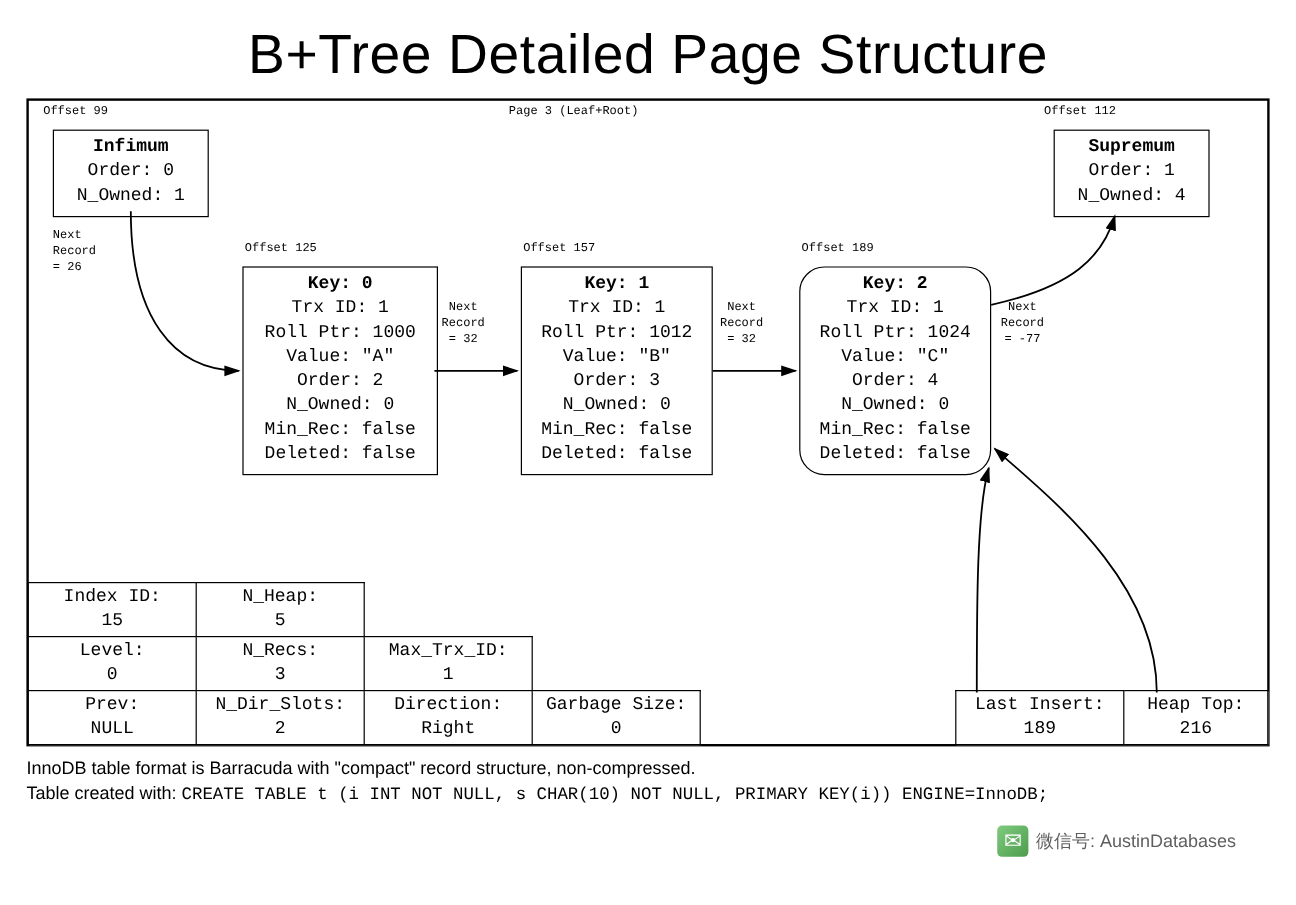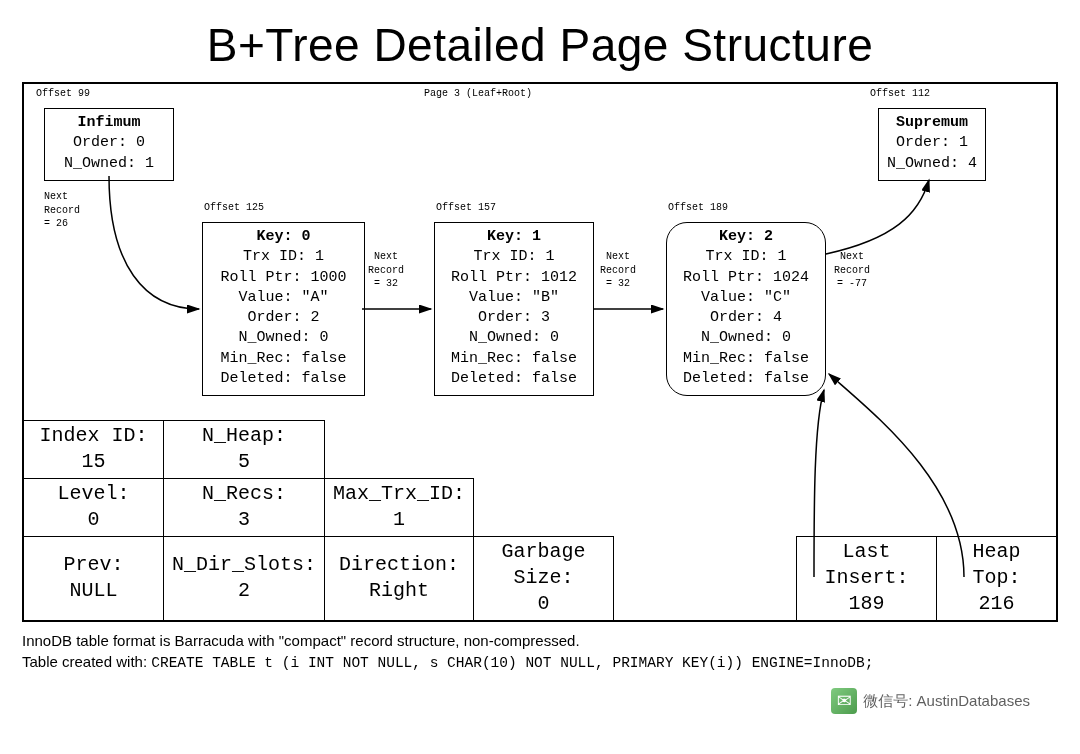--- a/index.html
+++ b/index.html
@@ -44,21 +44,21 @@
   .box div { white-space: nowrap; }
   svg.arrows {
     position: absolute;
     left: 0; top: 0;
     width: 100%; height: 100%;
     pointer-events: none;
   }
   table.meta {
     position: absolute;
     border-collapse: collapse;
-    font-size: 20px;
+    font-size: 15px;
   }
   table.meta td {
     border: 1.5px solid #000;
     padding: 2px 8px 3px 8px;
     text-align: center;
     line-height: 1.3;
     background: #fff;
   }
   .caption {
     font-family: Arial, Helvetica, sans-serif;
@@ -100,21 +100,21 @@
   <div class="box" style="left:20px; top:24px; width:130px;">
     <div class="head">Infimum</div>
     <div>Order: 0</div>
     <div>N_Owned: 1</div>
   </div>
   <div class="label" style="left:20px; top:106px; line-height:1.35; white-space:pre;">Next
 Record
 = 26</div>
 
   <div class="label" style="left:846px; top:4px;">Offset 112</div>
-  <div class="box" style="left:854px; top:24px; width:108px;">
+  <div class="box" style="left:854px; top:24px; width:130px;">
     <div class="head">Supremum</div>
     <div>Order: 1</div>
     <div>N_Owned: 4</div>
   </div>
 
   <div class="label" style="left:180px; top:118px;">Offset 125</div>
   <div class="box" style="left:178px; top:138px; width:163px;">
     <div class="head">Key: 0</div>
     <div>Trx ID: 1</div>
     <div>Roll Ptr: 1000</div>

